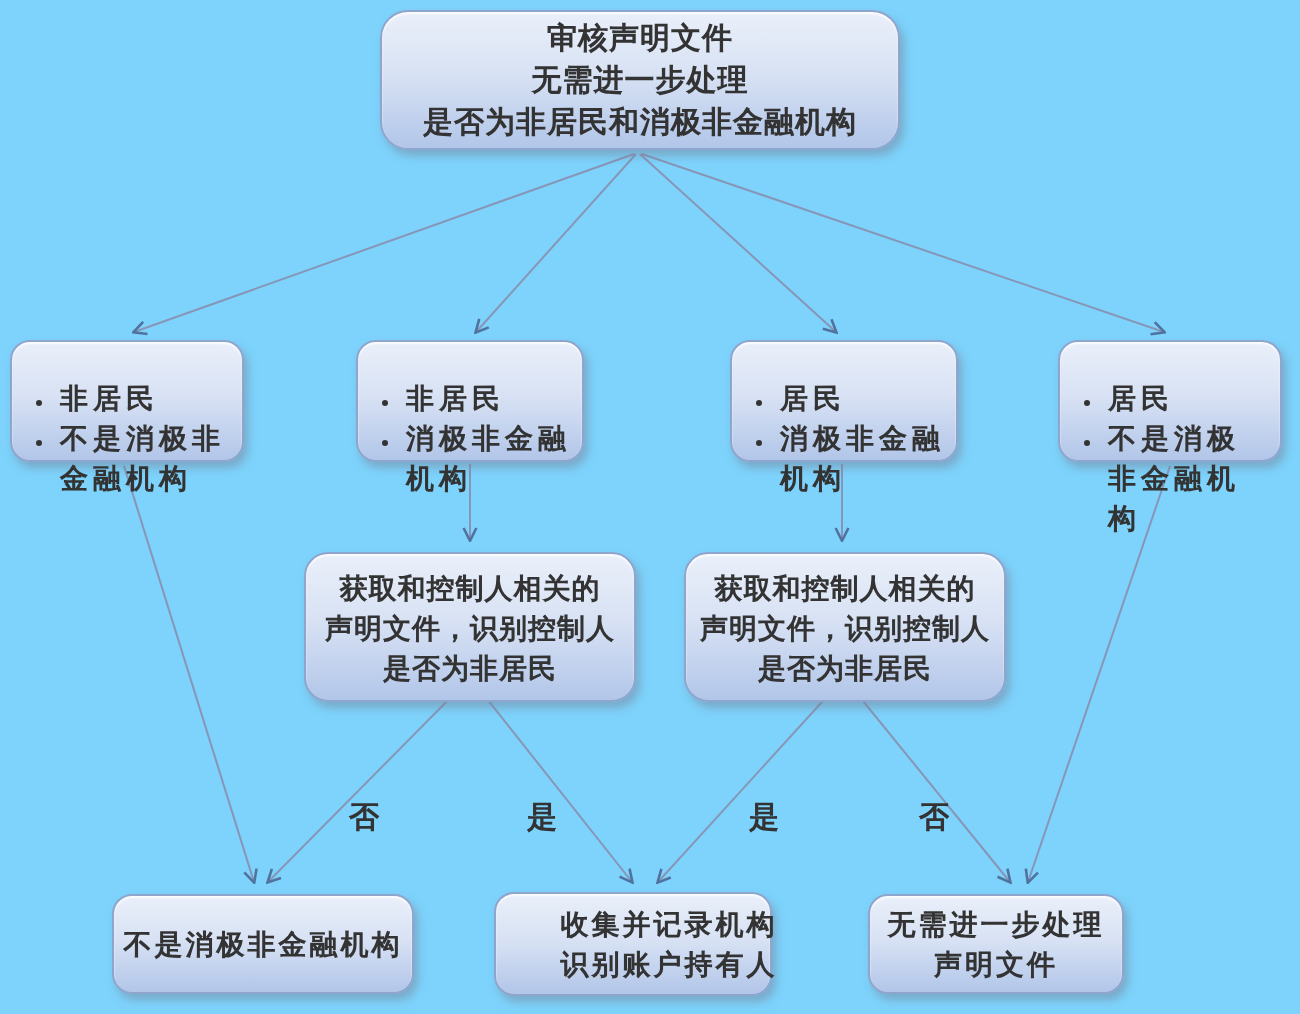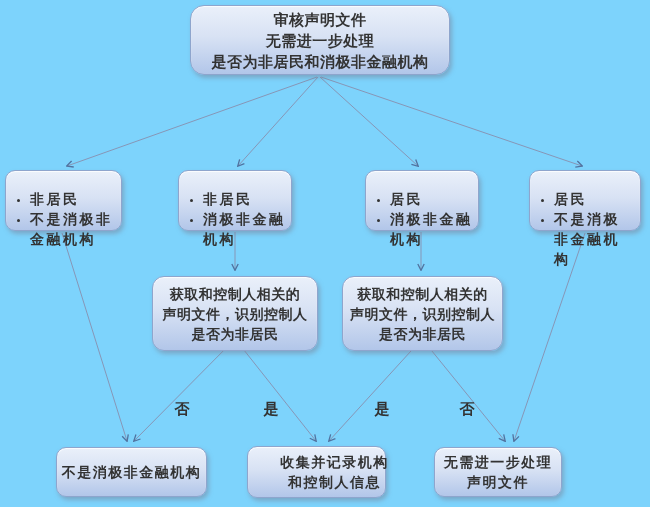--- a/index.html
+++ b/index.html
@@ -122,21 +122,21 @@
   <div class="elabel lab-yes-left">是</div>
   <div class="elabel lab-yes-right">是</div>
   <div class="elabel lab-no-right">否</div>
 
   <div class="node result r1">
     <div class="tline">不是消极非金融机构</div>
   </div>
 
   <div class="node result r2">
     <div class="tline">收集并记录机构</div>
-    <div class="tline">和控制人信息</div>
+    <div class="tline">识别账户持有人</div>
   </div>
 
   <div class="node result r3">
     <div class="tline">无需进一步处理</div>
     <div class="tline">声明文件</div>
   </div>
 
 </div>
 
 </body></html>

